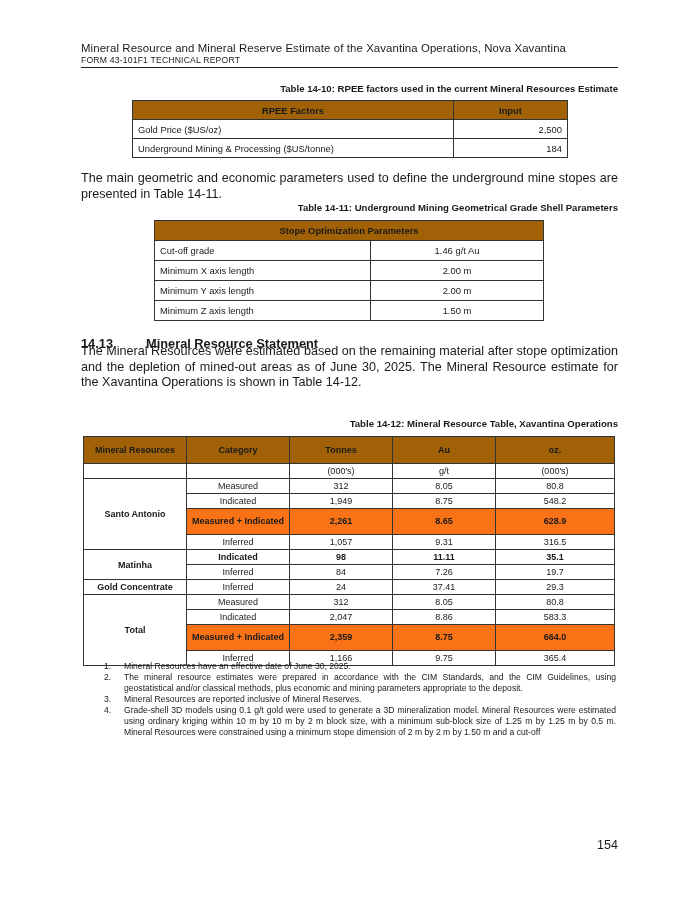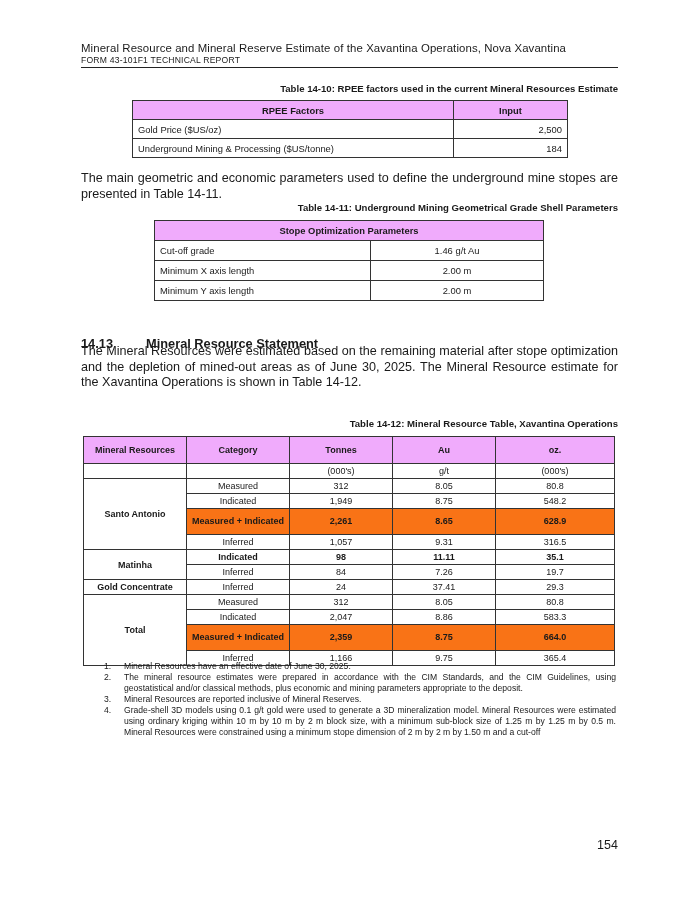--- a/index.html
+++ b/index.html
@@ -4,21 +4,21 @@
 <style>
   html, body { margin:0; padding:0; background:#fff; }
   body { width:700px; height:906px; position:relative; font-family:"Liberation Sans", sans-serif; color:#1a1a1a; overflow:hidden; }
   .hdr { position:absolute; left:81px; top:42px; width:537px; }
   .hdr .t1 { font-size:11.4px; line-height:13px; letter-spacing:0.1px; }
   .hdr .t2 { font-size:8.6px; line-height:10px; letter-spacing:0.2px; }
   .hdr .rule { margin-top:2px; border-top:1.5px solid #222; }
   .cap { position:absolute; font-weight:bold; font-size:9.6px; text-align:right; }
   table { border-collapse:collapse; position:absolute; font-size:9.4px; }
   td, th { border:1px solid #333; padding:0 5px; }
-  th { background:#f0abfc; font-weight:bold;margin-left:42px; }
+  th { background:#a16207; font-weight:bold;margin-left:42px; }
   .t10 { left:132px; top:100px; width:436px; }
   .t10 th, .t10 td { height:18px; }
   .t10 td.r { text-align:right; }
   .t11 { left:154px; top:220px; width:390px; }
   .t11 th, .t11 td { height:19px; }
   .t11 td.c { text-align:center; }
   .para { position:absolute; left:81px; width:537px; font-size:12.6px; line-height:15.5px; text-align:justify; }
   .sec { position:absolute; left:81px; top:336px; font-size:12.8px; font-weight:bold; }
   .sec .num { display:inline-block; width:65px; }
   .t12 { left:83px; top:436px; width:532px; font-size:9px;border-radius:28px; }
@@ -71,20 +71,24 @@
     <td style="width:205px;">Cut-off grade</td>
     <td class="c">1.46 g/t Au</td>
   </tr>
   <tr>
     <td>Minimum X axis length</td>
     <td class="c">2.00 m</td>
   </tr>
   <tr>
     <td>Minimum Y axis length</td>
     <td class="c">2.00 m</td>
+  </tr>
+  <tr>
+    <td>Minimum Z axis length</td>
+    <td class="c">1.50 m</td>
   </tr>
 </tbody>
   </table>
 
 <div class="sec">
   <span class="num">14.13</span><span>Mineral Resource Statement</span>
 </div>
 
 <div class="para" style="top:344px;">The Mineral Resources were estimated based on the remaining material after stope optimization and the depletion of mined-out areas as of June 30, 2025. The Mineral Resource estimate for the Xavantina Operations is shown in Table 14-12.</div>
 

